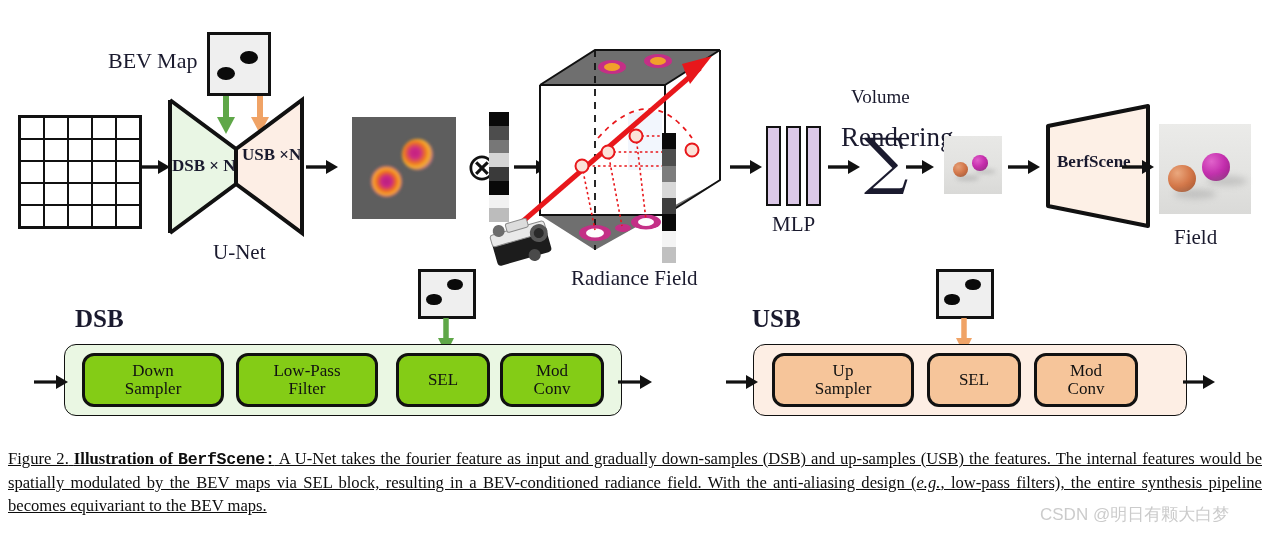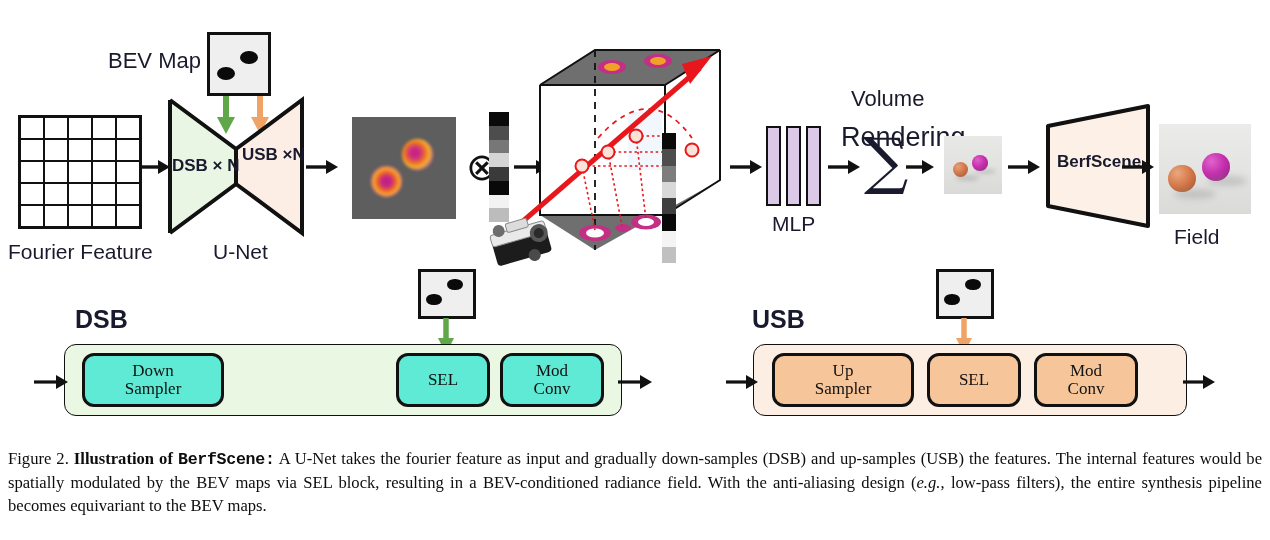--- a/index.html
+++ b/index.html
@@ -1,20 +1,20 @@
 <!DOCTYPE html>
 <html><head>
 <meta charset="utf-8">
 <style>
   html,body{margin:0;padding:0;background:#ffffff;}
   body{width:1270px;height:540px;overflow:hidden;font-family:"Liberation Serif",serif;color:#111;}
   #page{position:relative;width:1270px;height:540px;background:#fff;}
 
   .abs{position:absolute;}
-  .lbl{position:absolute;font-family:Liberation Sans, sans-serif;color:#1a1a2e;white-space:nowrap;}
+  .lbl{position:absolute;font-family:Liberation Serif, serif;color:#1a1a2e;white-space:nowrap;}
   .lbl-b{font-weight:bold;}
 
   
   #fourier-grid{position:absolute;left:18px;top:115px;width:120px;height:110px;
     border:2.5px solid #111;background:#fff;display:grid;
     grid-template-columns:repeat(5,1fr);grid-template-rows:repeat(5,1fr);}
   #fourier-grid div{border:1.4px solid #111;box-sizing:border-box;}
 
   
   .unet-left{position:absolute;left:168px;top:100px;width:68px;height:133px;
@@ -45,26 +45,26 @@
   
   .mlp-col{position:absolute;background:#dcc9e8;border:2.6px solid #111;box-sizing:border-box;}
 
   
   .blockpanel{position:absolute;border:1.6px solid #111;border-radius:12px;box-sizing:border-box;}
   .blockpanel.green{background:#eaf7e3;}
   .blockpanel.orange{background:#fdeee4;}
   .innerbox{position:absolute;border:3px solid #111;border-radius:12px;box-sizing:border-box;
     display:flex;align-items:center;justify-content:center;text-align:center;
     font-family:"Liberation Serif",serif;font-size:17px;line-height:1.05;color:#111;}
-  .innerbox.green{background:#5eead4;}
+  .innerbox.green{background:#84cc16;}
   .innerbox.orange{background:#f6c59a;}
 
   .caption{position:absolute;left:8px;top:447px;width:1254px;
      font-family:"Liberation Serif",serif;font-size:16.6px;line-height:1.40;color:#0d0d0d;
-     text-align:justify;}
+     text-align:justify;text-decoration:underline;}
   .caption b{font-weight:bold;}
   .caption .mono{font-family:"Liberation Mono",monospace;font-weight:bold;letter-spacing:-0.3px;}
   .caption i{font-style:italic;}
 
   #watermark{position:absolute;left:1040px;top:503px;font-family:"Liberation Sans",sans-serif;
      font-size:17px;color:#c9c9c9;white-space:nowrap;opacity:.95;}
 
   svg{overflow:visible;}
 </style>
 </head>
@@ -92,21 +92,20 @@
       <div></div>
       <div></div>
       <div></div>
       <div></div>
     <div></div>
       <div></div>
       <div></div>
       <div></div>
       <div></div>
   </div>
-  <div class="lbl" style="left:8px;top:240px;font-size:21px;">Fourier  Feature</div>
 
   <svg class="abs" style="left:140px;top:155px;" width="30" height="24">
     <line x1="0" y1="12" x2="18" y2="12" stroke="#111" stroke-width="3.4"></line>
     <polygon points="18,5 30,12 18,19" fill="#111"></polygon>
   </svg>
 
   <div class="bevmap" style="left:207px;top:32px;width:64px;height:64px;">
     <div class="blob" style="left:12%;top:55%;width:31%;height:23%;"></div>
     <div class="blob" style="left:51%;top:27%;width:31%;height:23%;"></div>
   </div>
@@ -224,37 +223,38 @@
       <rect x="6" y="22" width="56" height="24" rx="4" fill="#1c1c1c"></rect>
       <rect x="6" y="14" width="56" height="12" rx="3" fill="#e9e9e9" stroke="#8a8a8a" stroke-width="1"></rect>
       <rect x="24" y="7" width="22" height="9" rx="2" fill="#dcdcdc" stroke="#8a8a8a" stroke-width="1"></rect>
       <circle cx="54" cy="25" r="9" fill="#565656"></circle>
       <circle cx="54" cy="25" r="5" fill="#2a2a2a"></circle>
       <circle cx="16" cy="12" r="6" fill="#6c6c6c"></circle>
       <circle cx="44" cy="45" r="6" fill="#4a4a4a"></circle>
     </g>
   </svg>
 
+  <div class="lbl" style="left:571px;top:266px;font-size:21px;">Radiance Field</div>
 
   <svg class="abs" style="left:730px;top:155px;" width="32" height="24">
     <line x1="0" y1="12" x2="20" y2="12" stroke="#111" stroke-width="3.4"></line>
     <polygon points="20,5 32,12 20,19" fill="#111"></polygon>
   </svg>
 
   <div class="mlp-col" style="left:766px;top:126px;width:15px;height:80px;"></div>
   <div class="mlp-col" style="left:786px;top:126px;width:15px;height:80px;"></div>
   <div class="mlp-col" style="left:806px;top:126px;width:15px;height:80px;"></div>
   <div class="lbl" style="left:772px;top:212px;font-size:21px;">MLP</div>
 
   <svg class="abs" style="left:828px;top:155px;" width="32" height="24">
     <line x1="0" y1="12" x2="20" y2="12" stroke="#111" stroke-width="3.4"></line>
     <polygon points="20,5 32,12 20,19" fill="#111"></polygon>
   </svg>
 
-  <div class="lbl" style="left:851px;top:86px;font-size:22px;">Volume</div>
+  <div class="lbl" style="left:851px;top:86px;font-size:19px;">Volume</div>
   <div class="lbl" style="left:841px;top:100px;font-size:27px;margin-top:22px;">Rendering</div>
   <div class="lbl" style="left:864px;top:130px;font-size:62px;line-height:1;font-family:'DejaVu Serif',serif;">∑</div>
 
   <svg class="abs" style="left:906px;top:155px;" width="28" height="24">
     <line x1="0" y1="12" x2="16" y2="12" stroke="#111" stroke-width="3.4"></line>
     <polygon points="16,5 28,12 16,19" fill="#111"></polygon>
   </svg>
 
   <div class="imgbox" id="render-small" style="left:944px;top:136px;width:58px;height:58px;
         background:linear-gradient(to bottom,#e8e8e6 0%,#e2e2e0 55%,#d9d9d7 100%);">
@@ -309,20 +309,23 @@
     <polygon points="22,3 34,10 22,17" fill="#111"></polygon>
   </svg>
   <svg class="abs" style="left:618px;top:372px;" width="34" height="20">
     <line x1="0" y1="10" x2="22" y2="10" stroke="#111" stroke-width="3.2"></line>
     <polygon points="22,3 34,10 22,17" fill="#111"></polygon>
   </svg>
 
   <div class="innerbox green" style="left:82px;top:353px;width:142px;height:54px;">
     <span><span>Down</span><br><span>Sampler</span></span>
   </div>
+  <div class="innerbox green" style="left:236px;top:353px;width:142px;height:54px;">
+    <span><span>Low-Pass</span><br><span>Filter</span></span>
+  </div>
   <div class="innerbox green" style="left:396px;top:353px;width:94px;height:54px;">
     <span>SEL</span>
   </div>
   <div class="innerbox green" style="left:500px;top:353px;width:104px;height:54px;">
     <span><span>Mod</span><br><span>Conv</span></span>
   </div>
 
   <div class="lbl lbl-b" style="left:752px;top:305px;font-size:25px;">USB</div>
 
   <div class="bevmap" style="left:936px;top:269px;width:58px;height:50px;">
@@ -354,13 +357,14 @@
   <div class="innerbox orange" style="left:1034px;top:353px;width:104px;height:54px;">
     <span><span>Mod</span><br><span>Conv</span></span>
   </div>
 
   <div class="caption">
     <span>Figure 2.</span>
     <b>Illustration of</b>
     <span class="mono">BerfScene:</span><span> A U-Net takes the fourier feature as input and gradually down-samples (DSB) and up-samples (USB) the features. The internal features would be spatially modulated by the BEV maps via SEL block, resulting in a BEV-conditioned radiance field. With the anti-aliasing design (</span><i>e.g.</i><span>, low-pass filters), the entire synthesis pipeline becomes equivariant to the BEV maps.</span>
   </div>
 
+  <div id="watermark">CSDN @明日有颗大白梦</div>
 </div>
 
 </body></html>

